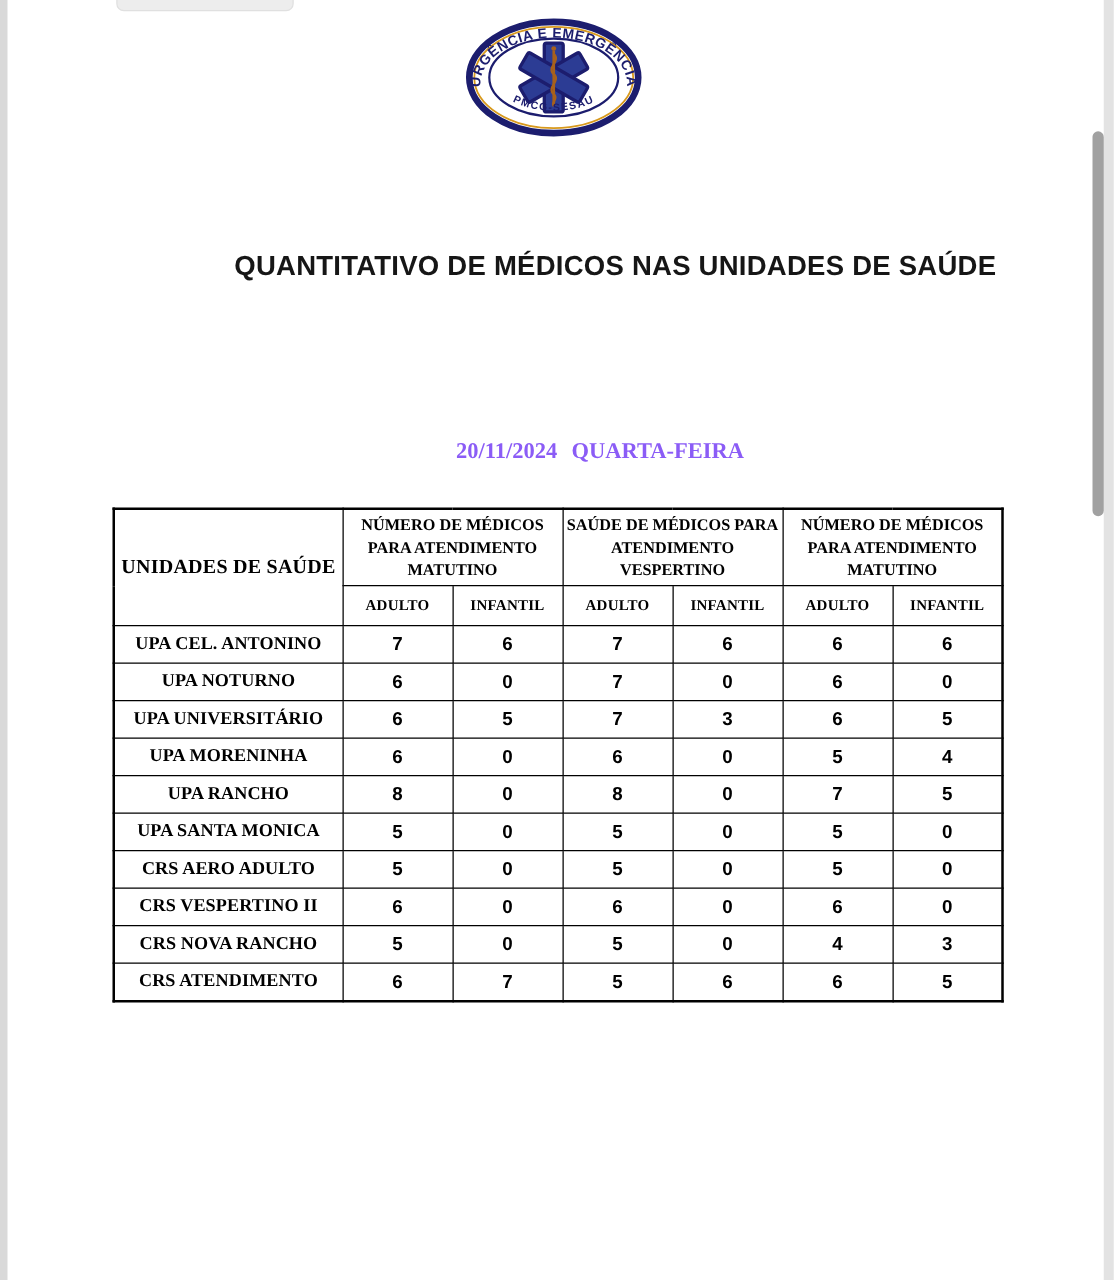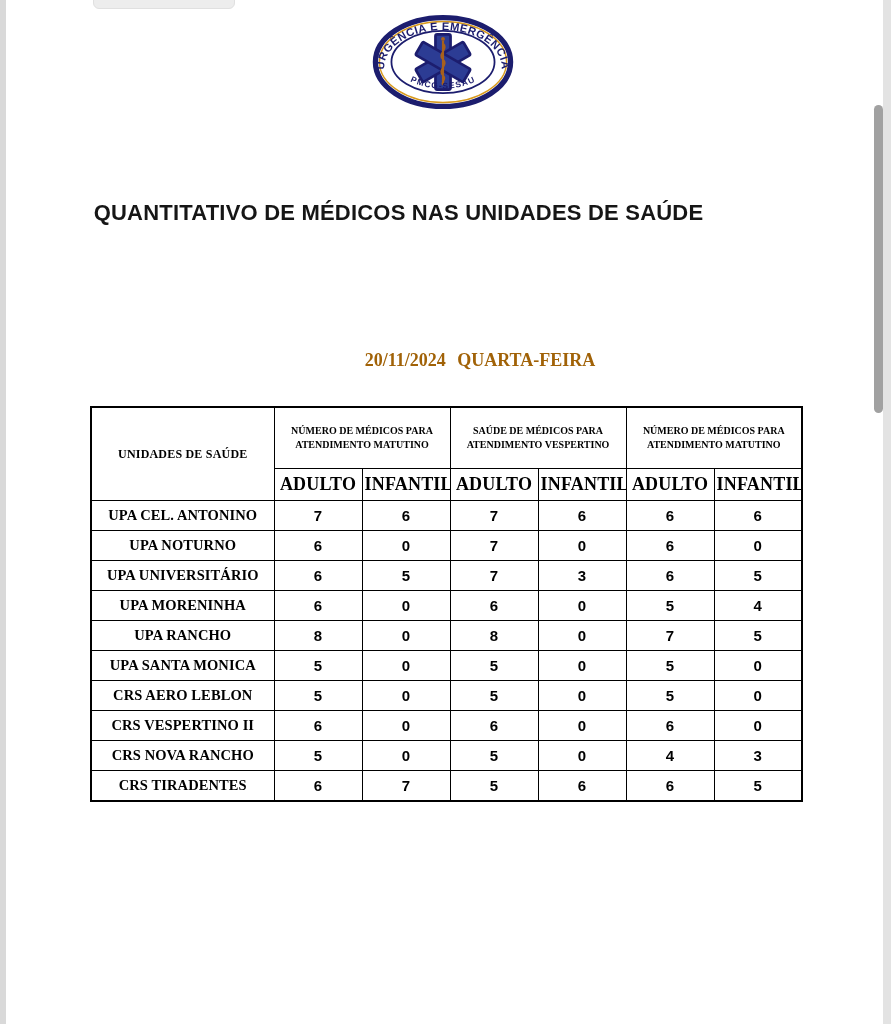--- a/index.html
+++ b/index.html
@@ -27,56 +27,56 @@
     position: absolute; left: 93px; top: -4px; width: 140px; height: 11px;
     background: #ededed; border: 1px solid #e0e0e0; border-radius: 0 0 6px 6px;
   }
   
   .logo-wrap {
     position: absolute; left: 363px; top: 8px; width: 160px; height: 108px;
   }
   
   .doc-title {
     position: absolute; left: 0; top: 196px; width: 797px;
-    text-align: center;
+    text-align: right;
     font-family: "Liberation Sans", sans-serif;
     font-weight: bold; font-size: 22px; line-height: 33px;
     color: #161616; letter-spacing: 0.2px;
   }
   
   .doc-date {
     position: absolute; left: 90px; top: 350px; width: 780px;
     text-align: center;
     font-family: "Liberation Serif", serif;
-    font-weight: bold; font-size: 18px; color: #a16207;
+    font-weight: bold; font-size: 18px; color: #8b5cf6;
     word-spacing: 7px;
   }
   
   .table-wrap { position: absolute; left: 90px; top: 406px; }
   table.med-table {
     border-collapse: collapse; table-layout: fixed;
     width: 711px; border: 2px solid #000;
   }
   table.med-table th, table.med-table td {
     border: 1.5px solid #000;
     text-align: center; vertical-align: middle;
     color: #000; padding: 0 2px;
     overflow: hidden;
   }
   col.c-unit { width: 183px; }
   col.c-num { width: 88px; }
   .unit-header {
-    font-size: 12px; font-weight: bold; letter-spacing: 0.2px;
+    font-size: 16px; font-weight: bold; letter-spacing: 0.2px;
   }
   .group-header {
-    font-size: 10px; font-weight: bold; line-height: 1.4;
+    font-size: 13px; font-weight: bold; line-height: 1.4;
     height: 60px; padding: 2px 8px;
   }
   .subheader {
-    font-size: 18px; font-weight: bold; height: 31px; letter-spacing: 0.2px;
+    font-size: 12px; font-weight: bold; height: 31px; letter-spacing: 0.2px;
   }
   .unit-cell {
     font-size: 14.5px; font-weight: bold; height: 29px; letter-spacing: 0.1px;
   }
   .num-cell {
     font-family: "Liberation Sans", sans-serif;
     font-size: 15px; font-weight: bold; height: 29px;
   }
 </style>
 </head>
@@ -201,21 +201,21 @@
     <tr>
       <td class="unit-cell">UPA SANTA MONICA</td>
       <td class="num-cell">5</td>
       <td class="num-cell">0</td>
       <td class="num-cell">5</td>
       <td class="num-cell">0</td>
       <td class="num-cell">5</td>
       <td class="num-cell">0</td>
     </tr>
     <tr>
-      <td class="unit-cell">CRS AERO LEBLON</td>
+      <td class="unit-cell">CRS AERO ADULTO</td>
       <td class="num-cell">5</td>
       <td class="num-cell">0</td>
       <td class="num-cell">5</td>
       <td class="num-cell">0</td>
       <td class="num-cell">5</td>
       <td class="num-cell">0</td>
     </tr>
     <tr>
       <td class="unit-cell">CRS VESPERTINO II</td>
       <td class="num-cell">6</td>
@@ -228,21 +228,21 @@
     <tr>
       <td class="unit-cell">CRS NOVA RANCHO</td>
       <td class="num-cell">5</td>
       <td class="num-cell">0</td>
       <td class="num-cell">5</td>
       <td class="num-cell">0</td>
       <td class="num-cell">4</td>
       <td class="num-cell">3</td>
     </tr>
     <tr>
-      <td class="unit-cell">CRS TIRADENTES</td>
+      <td class="unit-cell">CRS ATENDIMENTO</td>
       <td class="num-cell">6</td>
       <td class="num-cell">7</td>
       <td class="num-cell">5</td>
       <td class="num-cell">6</td>
       <td class="num-cell">6</td>
       <td class="num-cell">5</td>
     </tr>
   </tbody>
     </table>
 </div>

